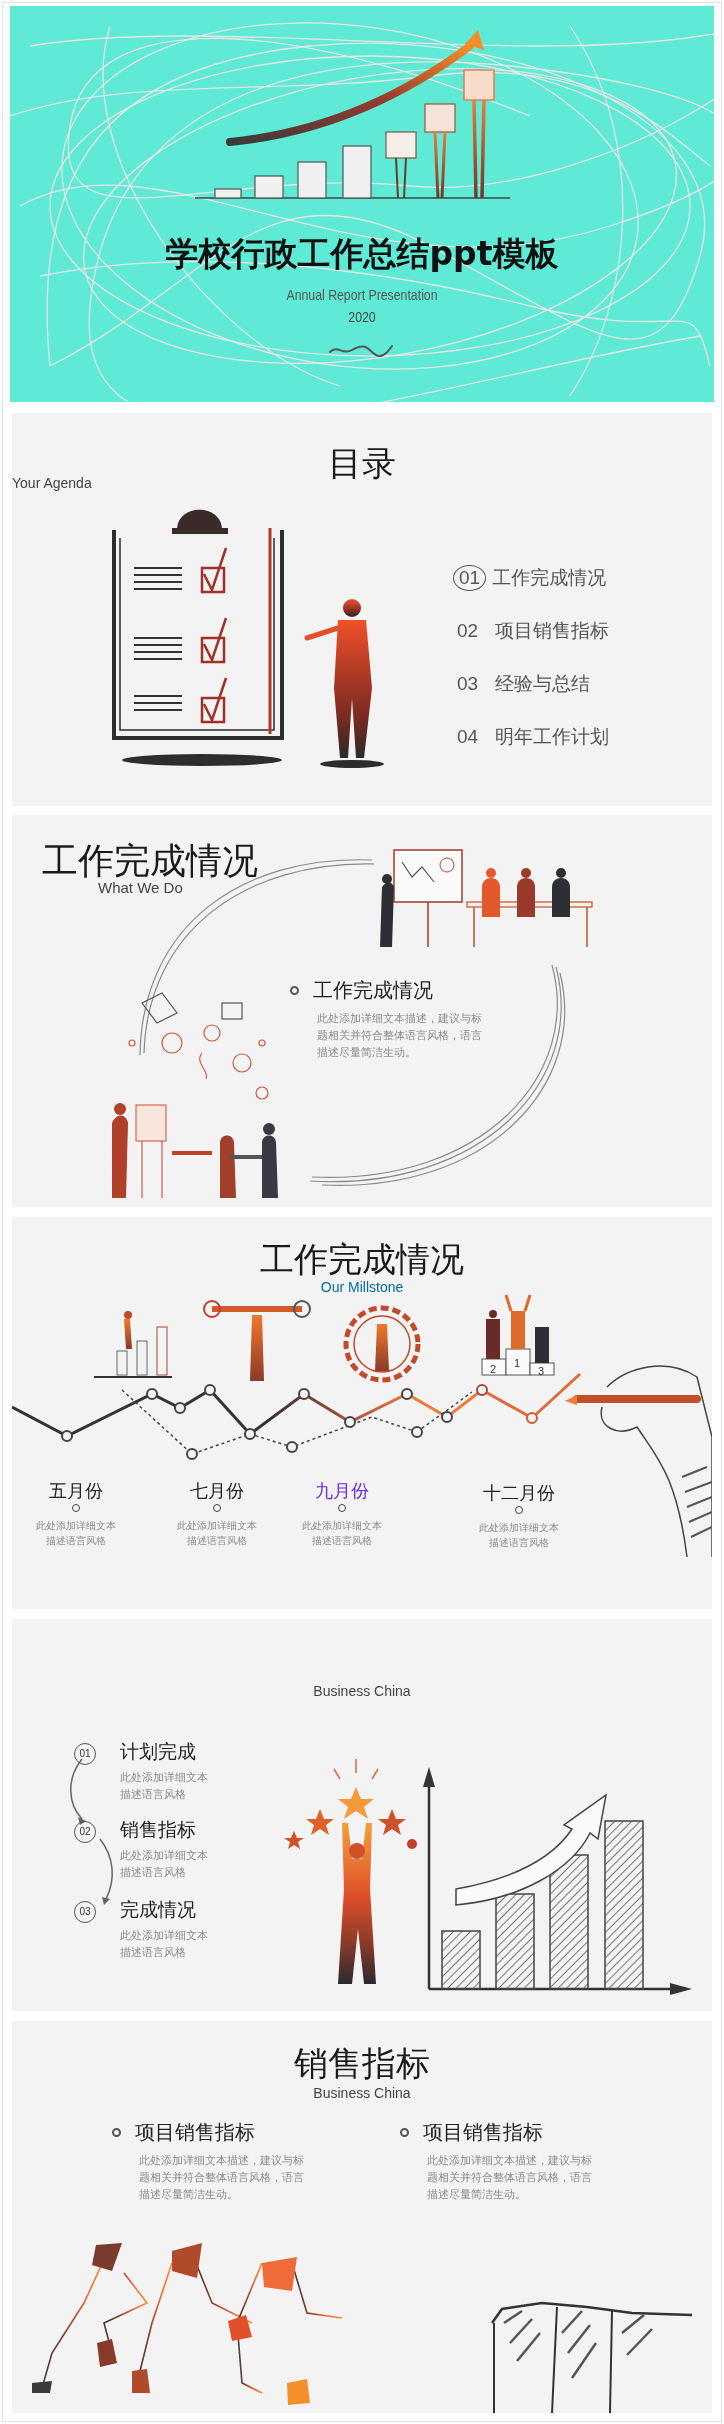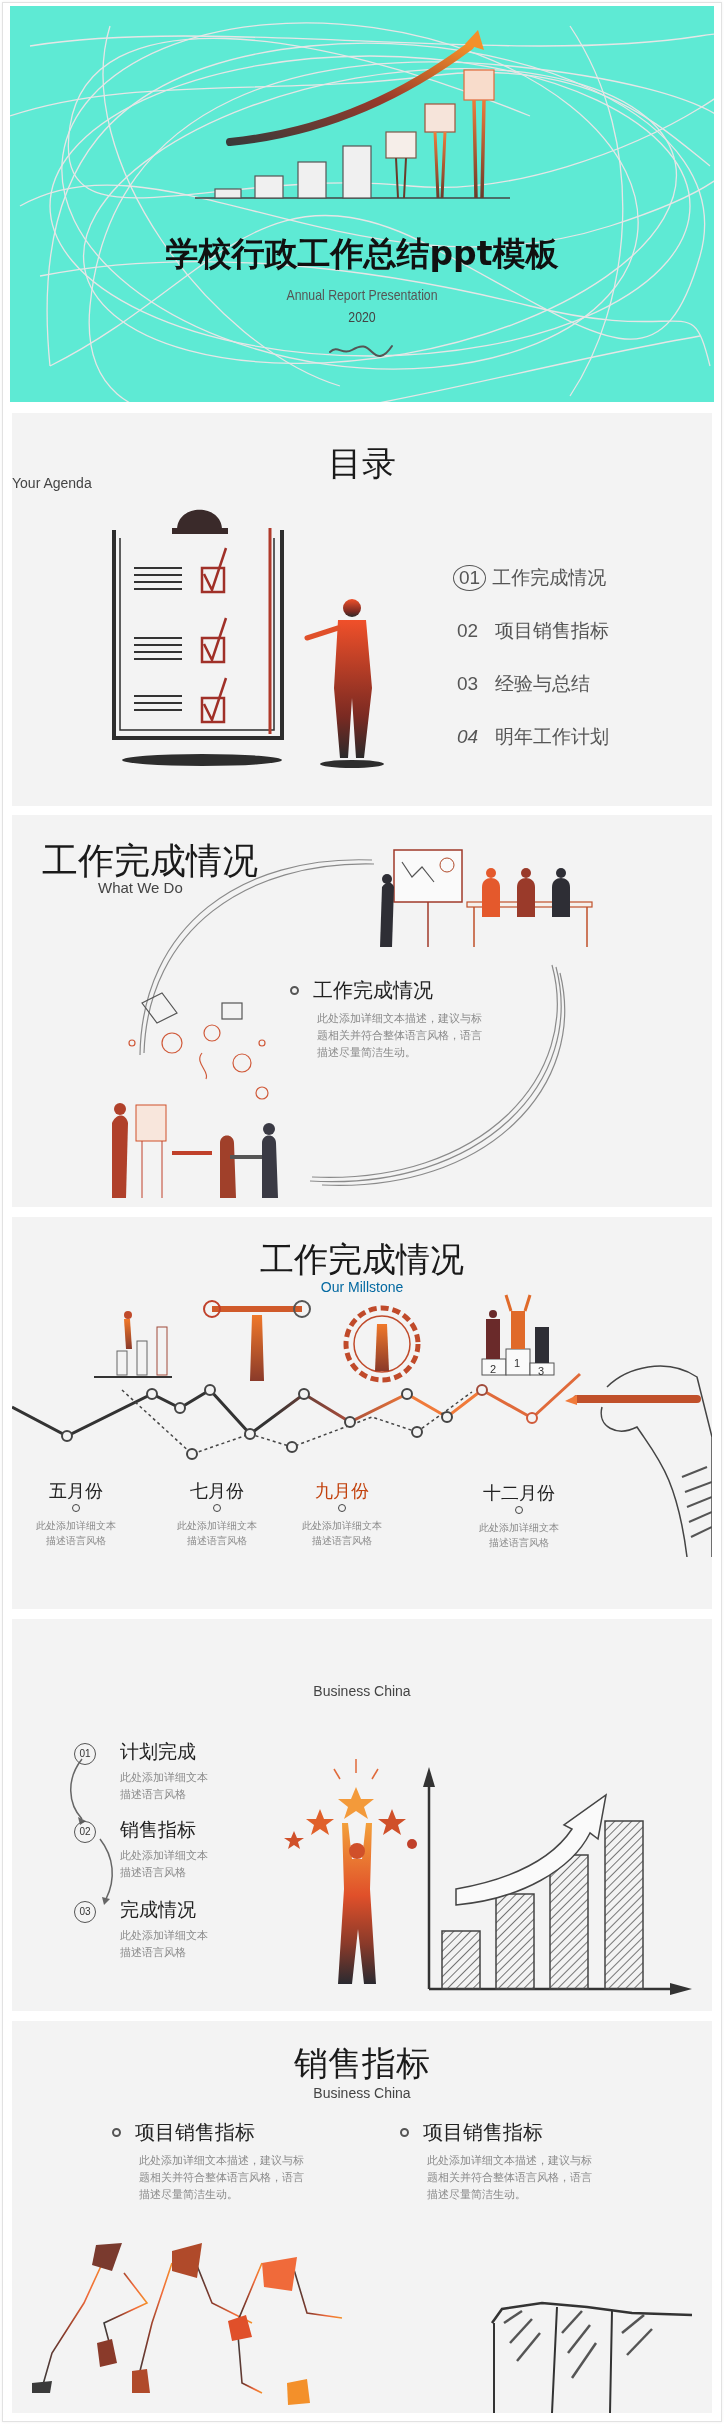--- a/index.html
+++ b/index.html
@@ -123,21 +123,21 @@
     </div>
     <div style="height:53px;display:flex;align-items:center;font-size:19px;color:#555;">
       <span style="width:38px;font-family:'Liberation Sans',sans-serif;">02</span>
       <span>项目销售指标</span>
     </div>
     <div style="height:53px;display:flex;align-items:center;font-size:19px;color:#555;">
       <span style="width:38px;font-family:'Liberation Sans',sans-serif;">03</span>
       <span>经验与总结</span>
     </div>
     <div style="height:53px;display:flex;align-items:center;font-size:19px;color:#555;">
-      <span style="width:38px;font-family:'Liberation Sans',sans-serif;font-style:italic;">04</span>
+      <span style="width:38px;font-family:'Liberation Sans',sans-serif;">04</span>
       <span>明年工作计划</span>
     </div>
   </div>
 </section>
 
 <section class="slide" style="top:815px;height:392px;">
   <div class="title-cn" style="left:30px;top:22px;font-size:36px;">工作完成情况</div>
   <div class="subtitle-en" style="left:86px;top:64px;font-size:15px;color:#444;">What We Do</div>
 
   <svg width="700" height="392" style="left:0;top:0;">
@@ -301,21 +301,21 @@
     </div>
     <div class="abs" style="left:155px;width:100px;text-align:center;">
       <div style="font-size:18px;color:#222;">七月份</div>
       <div style="margin:1px auto 6px;width:8px;height:8px;border:1.5px solid #444;border-radius:50%;"></div>
       <div class="body-small" style="font-size:10px;line-height:15px;">
         <div>此处添加详细文本</div>
         <div>描述语言风格</div>
       </div>
     </div>
     <div class="abs" style="left:280px;width:100px;text-align:center;">
-      <div style="font-size:18px;color:#c2410c;">九月份</div>
+      <div style="font-size:18px;color:#6d28d9;">九月份</div>
       <div style="margin:1px auto 6px;width:8px;height:8px;border:1.5px solid #444;border-radius:50%;"></div>
       <div class="body-small" style="font-size:10px;line-height:15px;">
         <div>此处添加详细文本</div>
         <div>描述语言风格</div>
       </div>
     </div>
     <div class="abs" style="left:452px;width:110px;text-align:center;top:2px;">
       <div style="font-size:18px;color:#222;">十二月份</div>
       <div style="margin:1px auto 6px;width:8px;height:8px;border:1.5px solid #444;border-radius:50%;"></div>
       <div class="body-small" style="font-size:10px;line-height:15px;">

